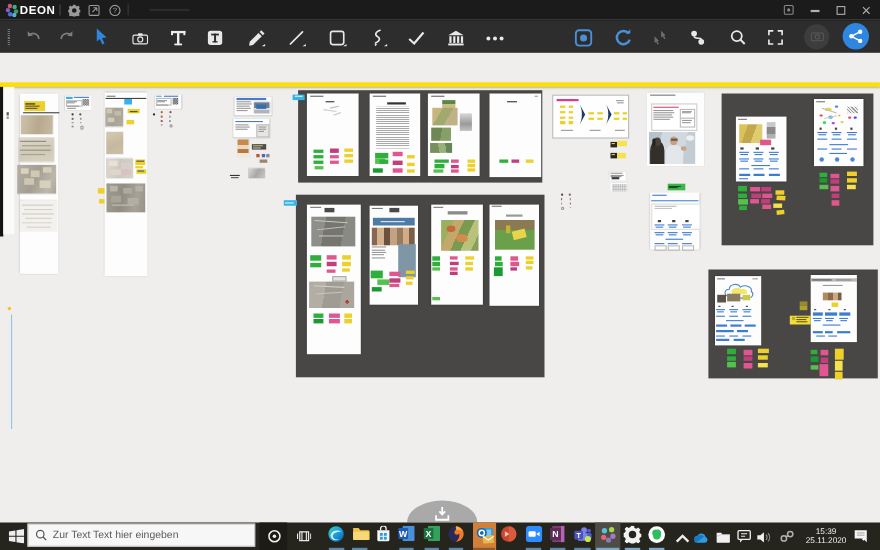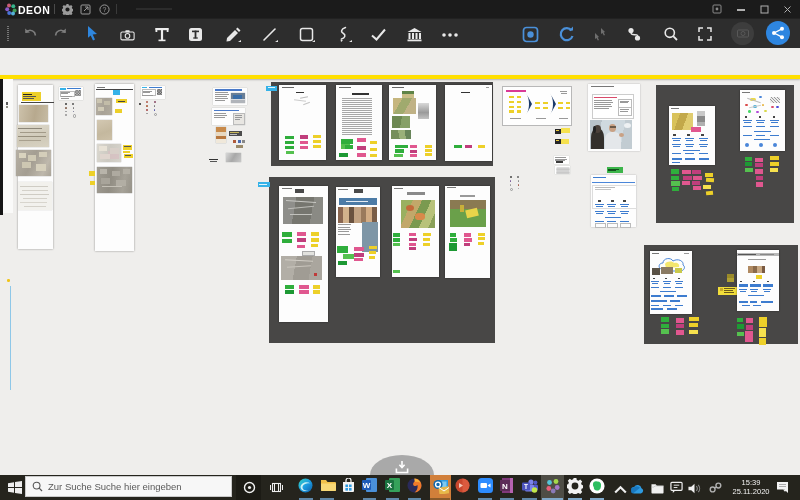--- a/index.html
+++ b/index.html
@@ -792,21 +792,21 @@
         <path d="M7 1 L14 0 V6 H7 Z"></path>
         <path d="M0 7 H6 V11.8 L0 10.8 Z"></path>
         <path d="M7 7 H14 V13 L7 12 Z"></path>
       </g>
     </svg>
  <div class="a" style="left:25px;top:1px;width:207px;height:21px;background:#f7f7f7;border:1px solid #c9c9c9;box-sizing:border-box"></div>
  <svg class="a" style="left:32px;top:6px" width="11" height="11" viewBox="0 0 11 11">
       <circle cx="4.6" cy="4.6" r="3.4" fill="none" stroke="#555" stroke-width="1.1"></circle>
       <path d="M7.2 7.2 L10 10" stroke="#555" stroke-width="1.2"></path>
     </svg>
- <div class="a" style="left:48px;top:5.5px;font-size:9.5px;color:#5a5a5a">Zur Suche Suche hier eingeben</div>
+ <div class="a" style="left:48px;top:5.5px;font-size:9.5px;color:#5a5a5a">Zur Text Text hier eingeben</div>
  <div class="a" style="left:236px;top:0;width:25px;height:25px;background:#1c1b15"></div>
  <svg class="a" style="left:243px;top:6px" width="13" height="13" viewBox="0 0 13 13">
       <circle cx="6.5" cy="6.5" r="5" fill="none" stroke="#f0f0f0" stroke-width="1.4"></circle>
       <circle cx="6.5" cy="6.5" r="1.6" fill="#f0f0f0"></circle>
     </svg>
  <svg class="tray" style="left:270px;top:6px" width="13" height="13" viewBox="0 0 13 13">
       <g fill="none" stroke="#eee" stroke-width="1.1">
         <rect x="2.5" y="2.5" width="8" height="8"></rect>
         <path d="M0.5 4 v5 M12.5 4 v5 M4.5 2.5 v8 M8.5 2.5 v8" stroke-width="1"></path>
       </g>

